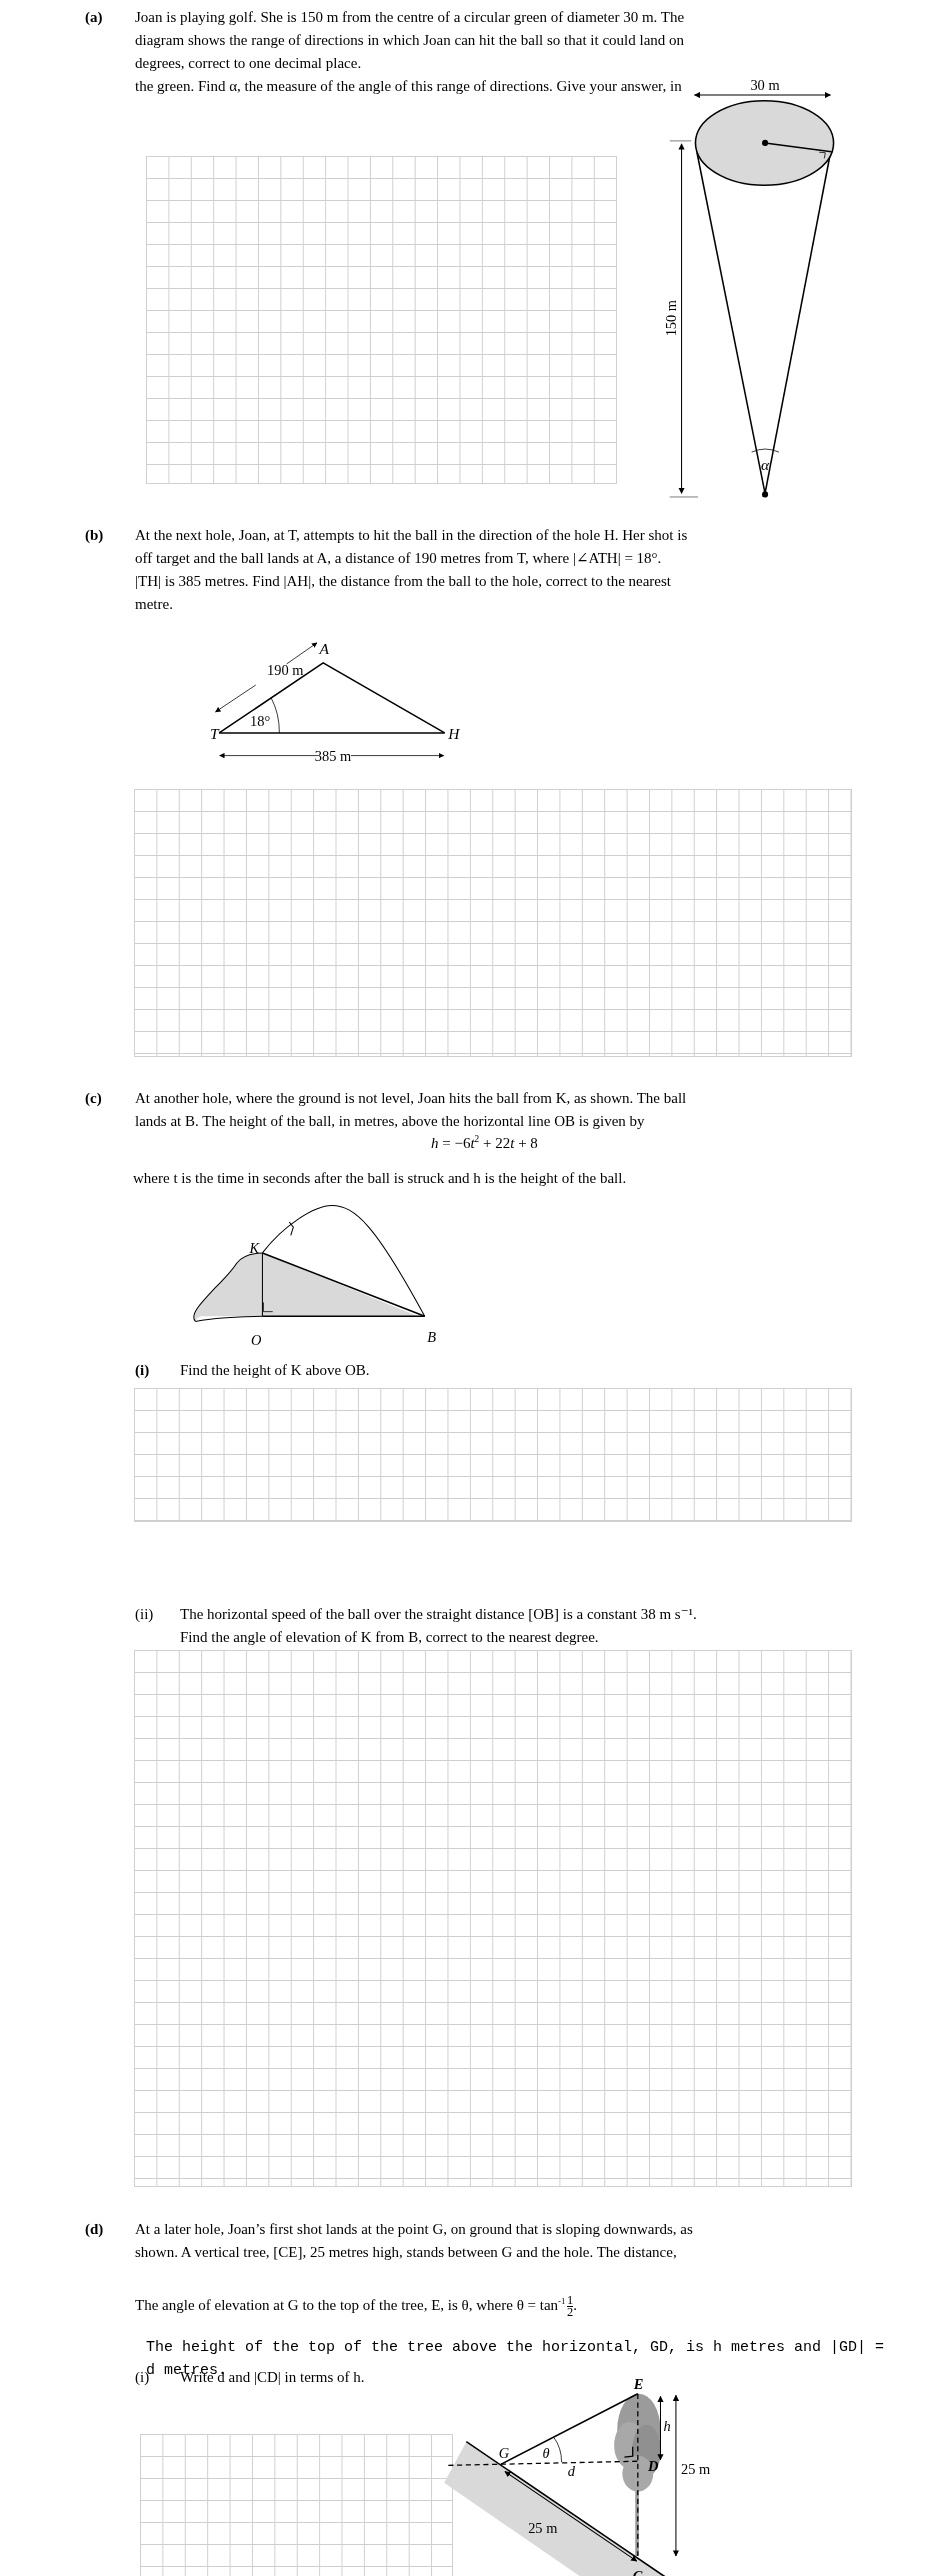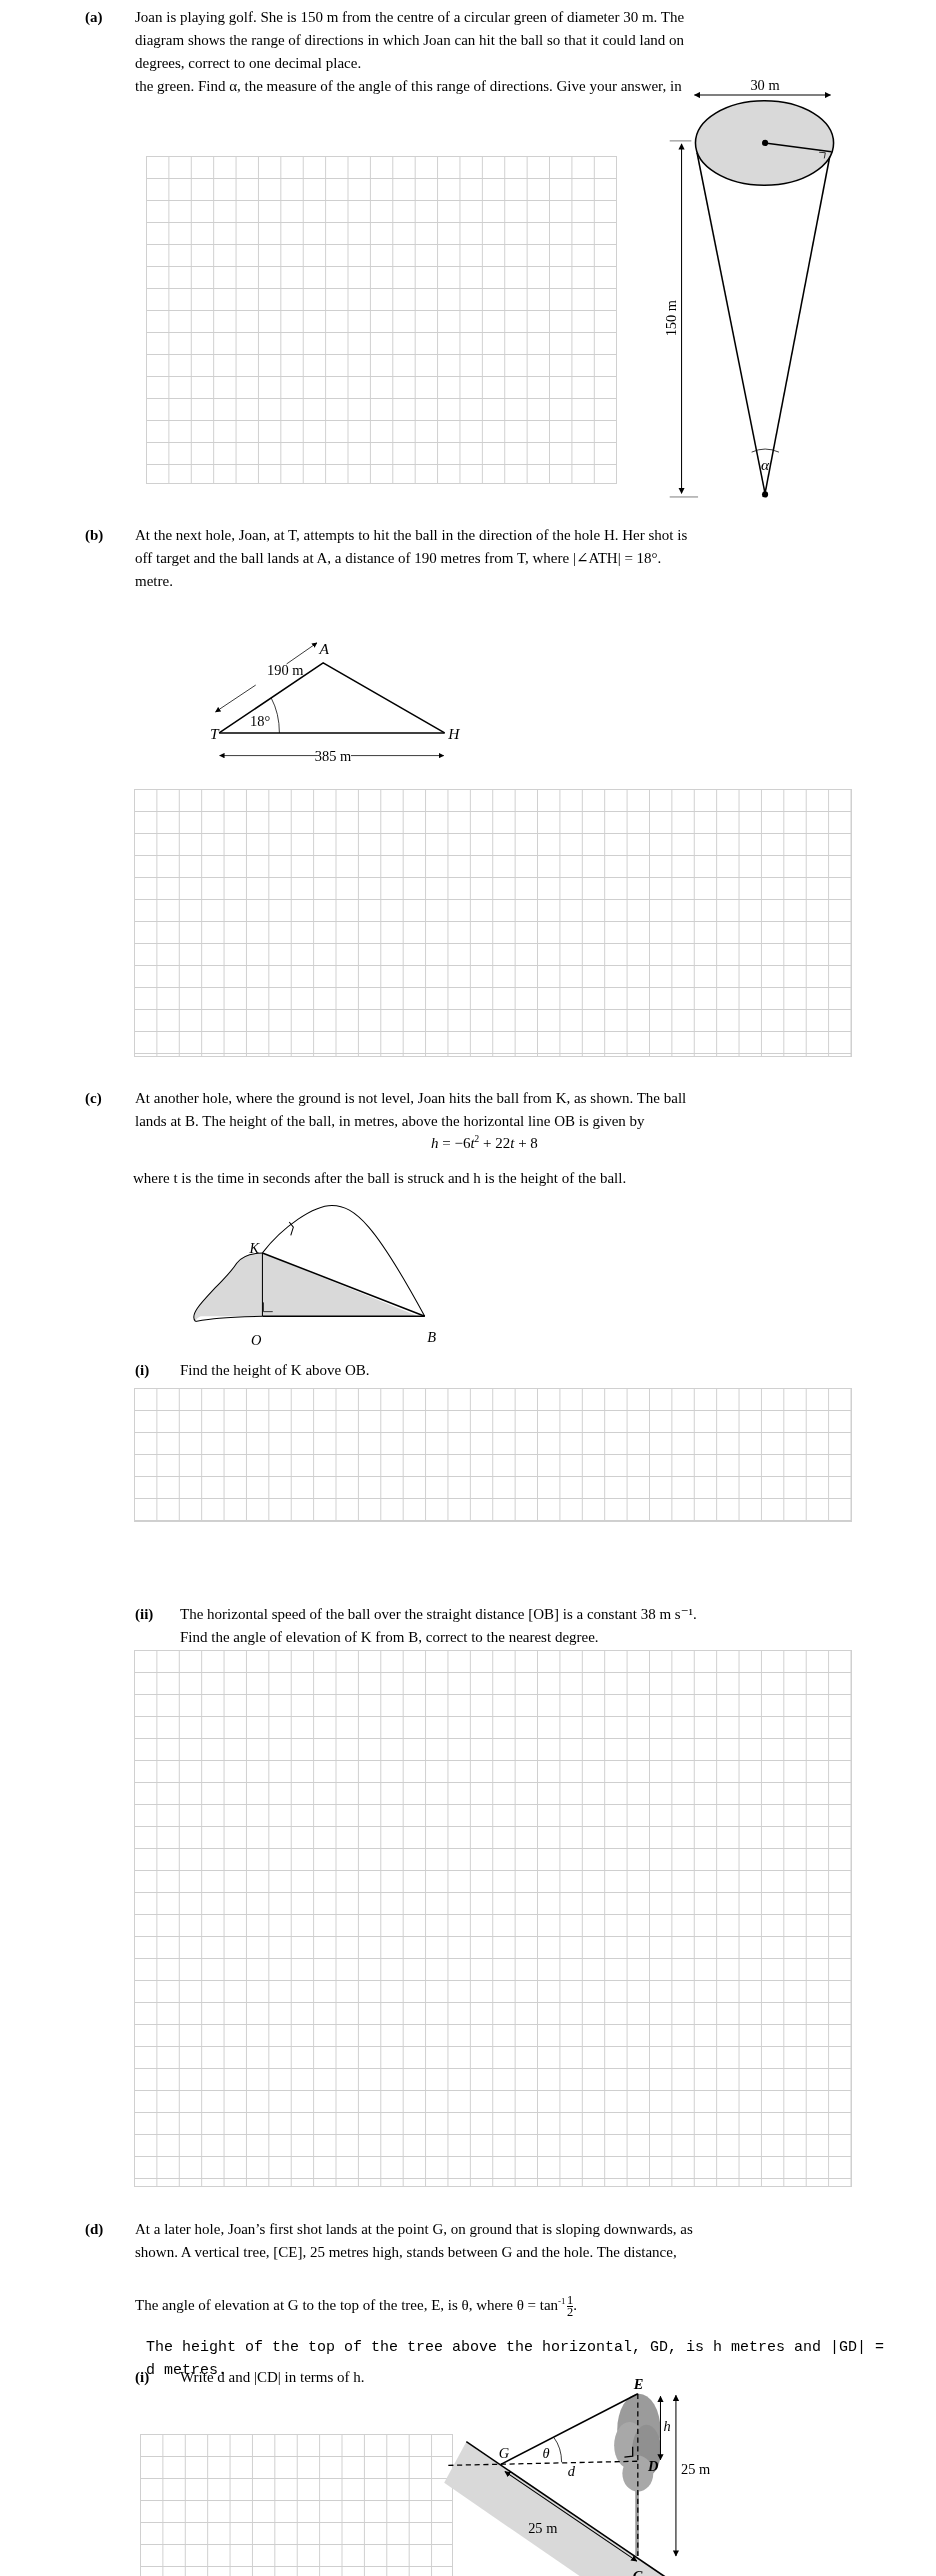--- a/index.html
+++ b/index.html
@@ -1,21 +1,21 @@
 <!DOCTYPE html>
 <html style="font-size:8.2px"><head>
 <meta charset="utf-8">
 <style>
   html, body { margin: 0; padding: 0; background: #ffffff; }
   body { width: 937px; height: 3253px; position: relative; overflow: hidden;
          font-family: "Liberation Serif", "DejaVu Serif", serif; color: #000; }
   .abs { position: absolute; }
   .para { position: absolute; font-size: 15px; line-height: 23px; }
   .part-label { position: absolute; font-size: 15px; font-weight: bold; line-height: 23px; }
-  .sub-label { position: absolute; font-size: 15px; font-weight: bold; line-height: 23px; }
+  .sub-label { position: absolute; font-size: 15px; font-weight: normal; line-height: 23px; }
   .grid {
     position: absolute;
     border: 1px solid #d0d0d0;
     box-sizing: border-box;
     background-color: #fff;
     background-image:
       linear-gradient(to right, #cfcfcf 0 1px, transparent 1px),
       linear-gradient(to bottom, #cfcfcf 0 1px, transparent 1px);
     background-size: 22.4px 22px;
     background-position: -1px -1px;
@@ -62,20 +62,21 @@
 
   <path d="M259,728 Q285,716 312,728" fill="none" stroke="#000" stroke-width="1.5"></path>
   <text x="285" y="762" font-size="30" font-style="italic" text-anchor="middle">α</text>
   <circle cx="285" cy="810" r="6" fill="#000"></circle>
 </svg>
 
 <div class="part-label" style="left:85px; top:524px;">(b)</div>
 <div class="para" style="left:135px; top:524px; width:721px;">
   <div>At the next hole, Joan, at T, attempts to hit the ball in the direction of the hole H.  Her shot is</div>
   <div>off target and the ball lands at A, a distance of 190 metres from T, where |∠ATH| = 18°.</div>
+  <div>|TH| is 385 metres.  Find |AH|, the distance from the ball to the hole, correct to the nearest</div>
   <div>metre.</div>
 </div>
 
 <svg class="abs" style="left:196px; top:623px;" width="592" height="155" viewBox="0 0 1150 300">
   <defs>
     <marker id="arrB" viewBox="0 0 10 10" refX="9" refY="5" markerWidth="7" markerHeight="7" orient="auto-start-reverse">
       <path d="M0,0 L10,5 L0,10 z" fill="#000"></path>
     </marker>
   </defs>
   <polyline points="45,213 247,77 483,213" fill="none" stroke="#000" stroke-width="3"></polyline>

